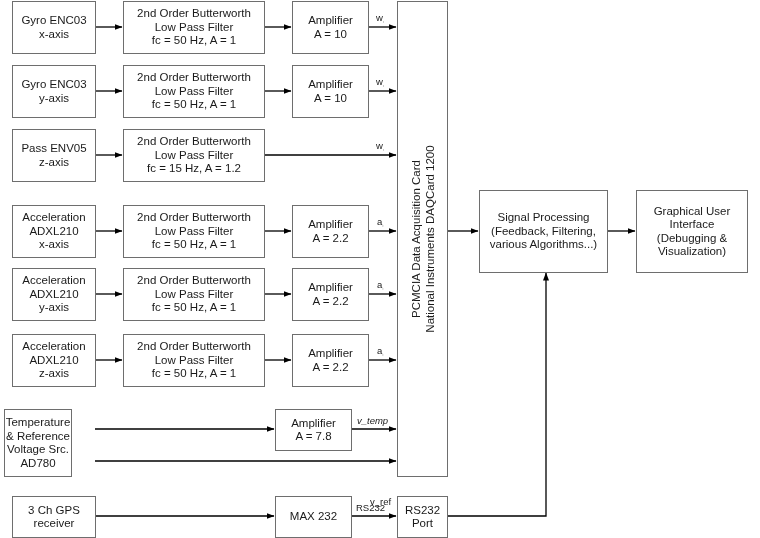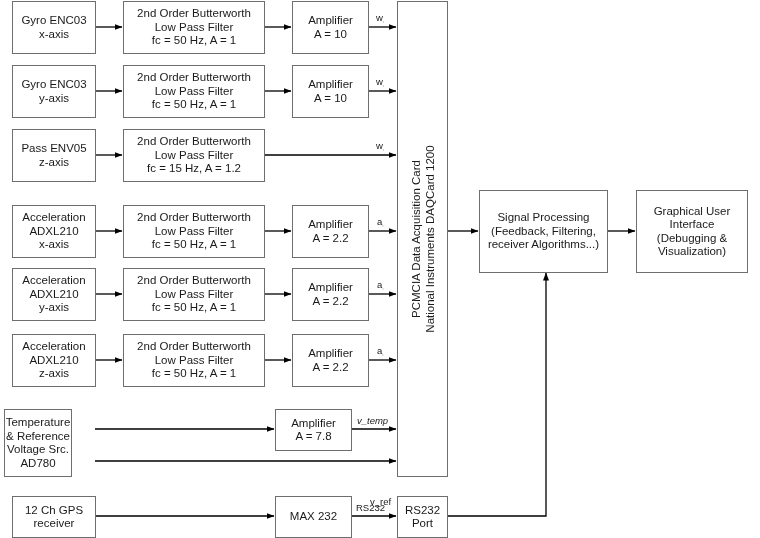--- a/index.html
+++ b/index.html
@@ -89,21 +89,21 @@
 ADXL210
 z-axis</span>
   </div>
 <div class="box" style="left:4px;top:409px;width:68px;height:68px;">
     <span class="txt">Temperature
 &amp; Reference
 Voltage Src.
 AD780</span>
   </div>
 <div class="box" style="left:12px;top:496px;width:84px;height:42px;">
-    <span class="txt">12 Ch GPS
+    <span class="txt">3 Ch GPS
 receiver</span>
   </div>
 
 <div class="box" style="left:123px;top:1px;width:142px;height:53px;">
     <span class="txt">2nd Order Butterworth
 Low Pass Filter
 fc = 50 Hz, A = 1</span>
   </div>
 <div class="box" style="left:123px;top:65px;width:142px;height:53px;">
     <span class="txt">2nd Order Butterworth
@@ -168,21 +168,21 @@
 </div>
 
 <div class="box" style="left:397px;top:496px;width:51px;height:42px;">
     <span class="txt">RS232
 Port</span>
   </div>
 
 <div class="box" style="left:479px;top:190px;width:129px;height:83px;">
     <span class="txt">Signal Processing
 (Feedback, Filtering,
-receiver Algorithms...)</span>
+various Algorithms...)</span>
   </div>
 
 <div class="box" style="left:636px;top:190px;width:112px;height:83px;">
     <span class="txt">Graphical User
 Interface
 (Debugging &amp;
 Visualization)</span>
   </div>
 
 <span class="sig" style="left:376px;top:13px;"><span>w</span><sub>,</sub></span>

